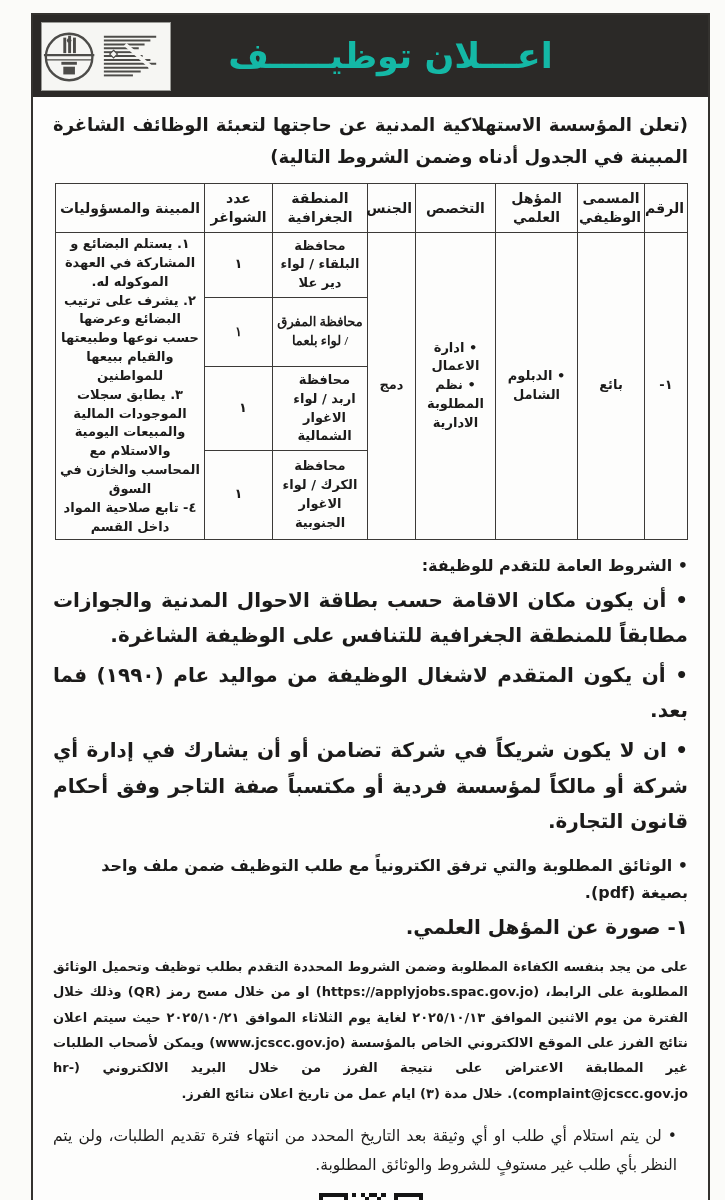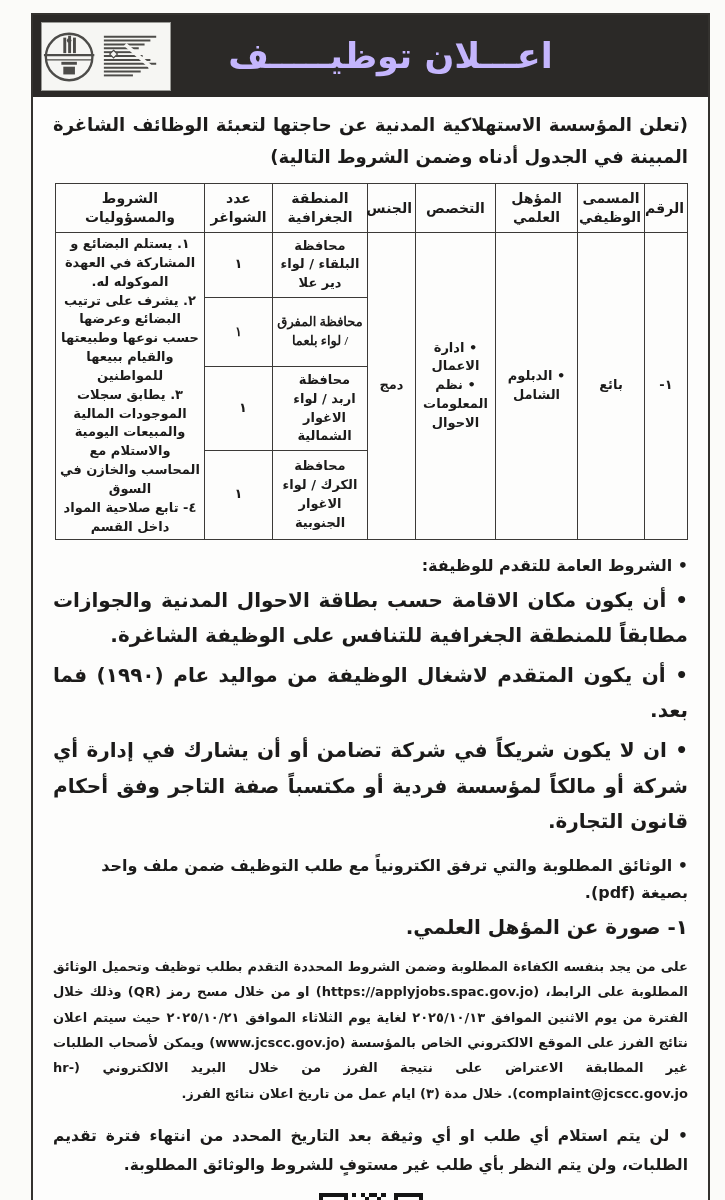--- a/index.html
+++ b/index.html
@@ -15,21 +15,21 @@
   .header{
     position:relative;height:82px;background:#2b2927;
     display:flex;align-items:center;
   }
   .logo-box{
     position:absolute;right:auto;left:8px;top:7px;width:128px;height:67px;
     background:#f6f6f3;border:1px solid #9a9a96;
     display:flex;align-items:center;justify-content:center;gap:4px;
   }
   .header-title{
-    width:100%;text-align:center;color:#c4b5fd;font-weight:bold;
+    width:100%;text-align:center;color:#14b8a6;font-weight:bold;
     font-size:35px;letter-spacing:1px;padding-left:40px;box-sizing:border-box;
   }
   
   .body{padding:10px 20px 0 20px;}
   .intro{
     font-size:18px;font-weight:bold;line-height:1.75;
     text-align:justify;text-align-last:right;margin:2px 0 11px 0;
   }
   
   table.jobs{
@@ -52,21 +52,21 @@
   .section-title{font-size:16px;font-weight:bold;margin:12px 0 4px 0;line-height:1.7;}
   .cond-item,.doc-item{
     font-size:20px;font-weight:bold;line-height:1.78;margin:4px 0;
     text-align:justify;text-align-last:right;
   }
   .apply-par{
     font-size:13px;font-weight:bold;line-height:1.95;margin:8px 0 0 0;
     text-align:justify;text-align-last:right;
   }
   .closing{
-    font-size:15.5px;font-weight:bold;line-height:1.9;margin:16px 0 0 0;
+    font-size:15.5px;font-weight:normal;line-height:1.9;margin:16px 11px 0 0;
     text-align:justify;text-align-last:right;
   }
   
   .qr-wrap{display:flex;justify-content:center;margin-top:12px;}
   .logo-svg{display:block;}
 </style>
 </head>
 <body>
 
 <div class="doc">
@@ -123,31 +123,31 @@
       </colgroup>
       <thead>
         <tr>
           <th>الرقم</th>
           <th>المسمى الوظيفي</th>
           <th>المؤهل العلمي</th>
           <th>التخصص</th>
           <th>الجنس</th>
           <th>المنطقة الجغرافية</th>
           <th>عدد الشواغر</th>
-          <th>الشروط والمسؤوليات</th>
+          <th>المبينة والمسؤوليات</th>
         </tr>
       </thead>
       <tbody>
         <tr class="sub-row-0">
           <td class="num-cell" rowspan="4">-١</td>
           <td rowspan="4">بائع</td>
           <td rowspan="4">• الدبلوم الشامل</td>
           <td rowspan="4">
             <div>• ادارة الاعمال</div>
-            <div>• نظم المعلومات الاحوال</div>
+            <div>• نظم المطلوبة الادارية</div>
           </td>
           <td rowspan="4">دمج</td>
           <td>محافظة البلقاء / لواء دير علا</td>
           <td>١</td>
           <td class="duties" rowspan="4">
             <div>١. يستلم البضائع و المشاركة في العهدة الموكوله له.</div>
             <div>٢. يشرف على ترتيب البضائع وعرضها حسب نوعها وطبيعتها والقيام ببيعها للمواطنين</div>
             <div>٣. يطابق سجلات الموجودات المالية والمبيعات اليومية والاستلام مع المحاسب والخازن في السوق</div>
             <div>٤- تابع صلاحية المواد داخل القسم</div>
           </td>

